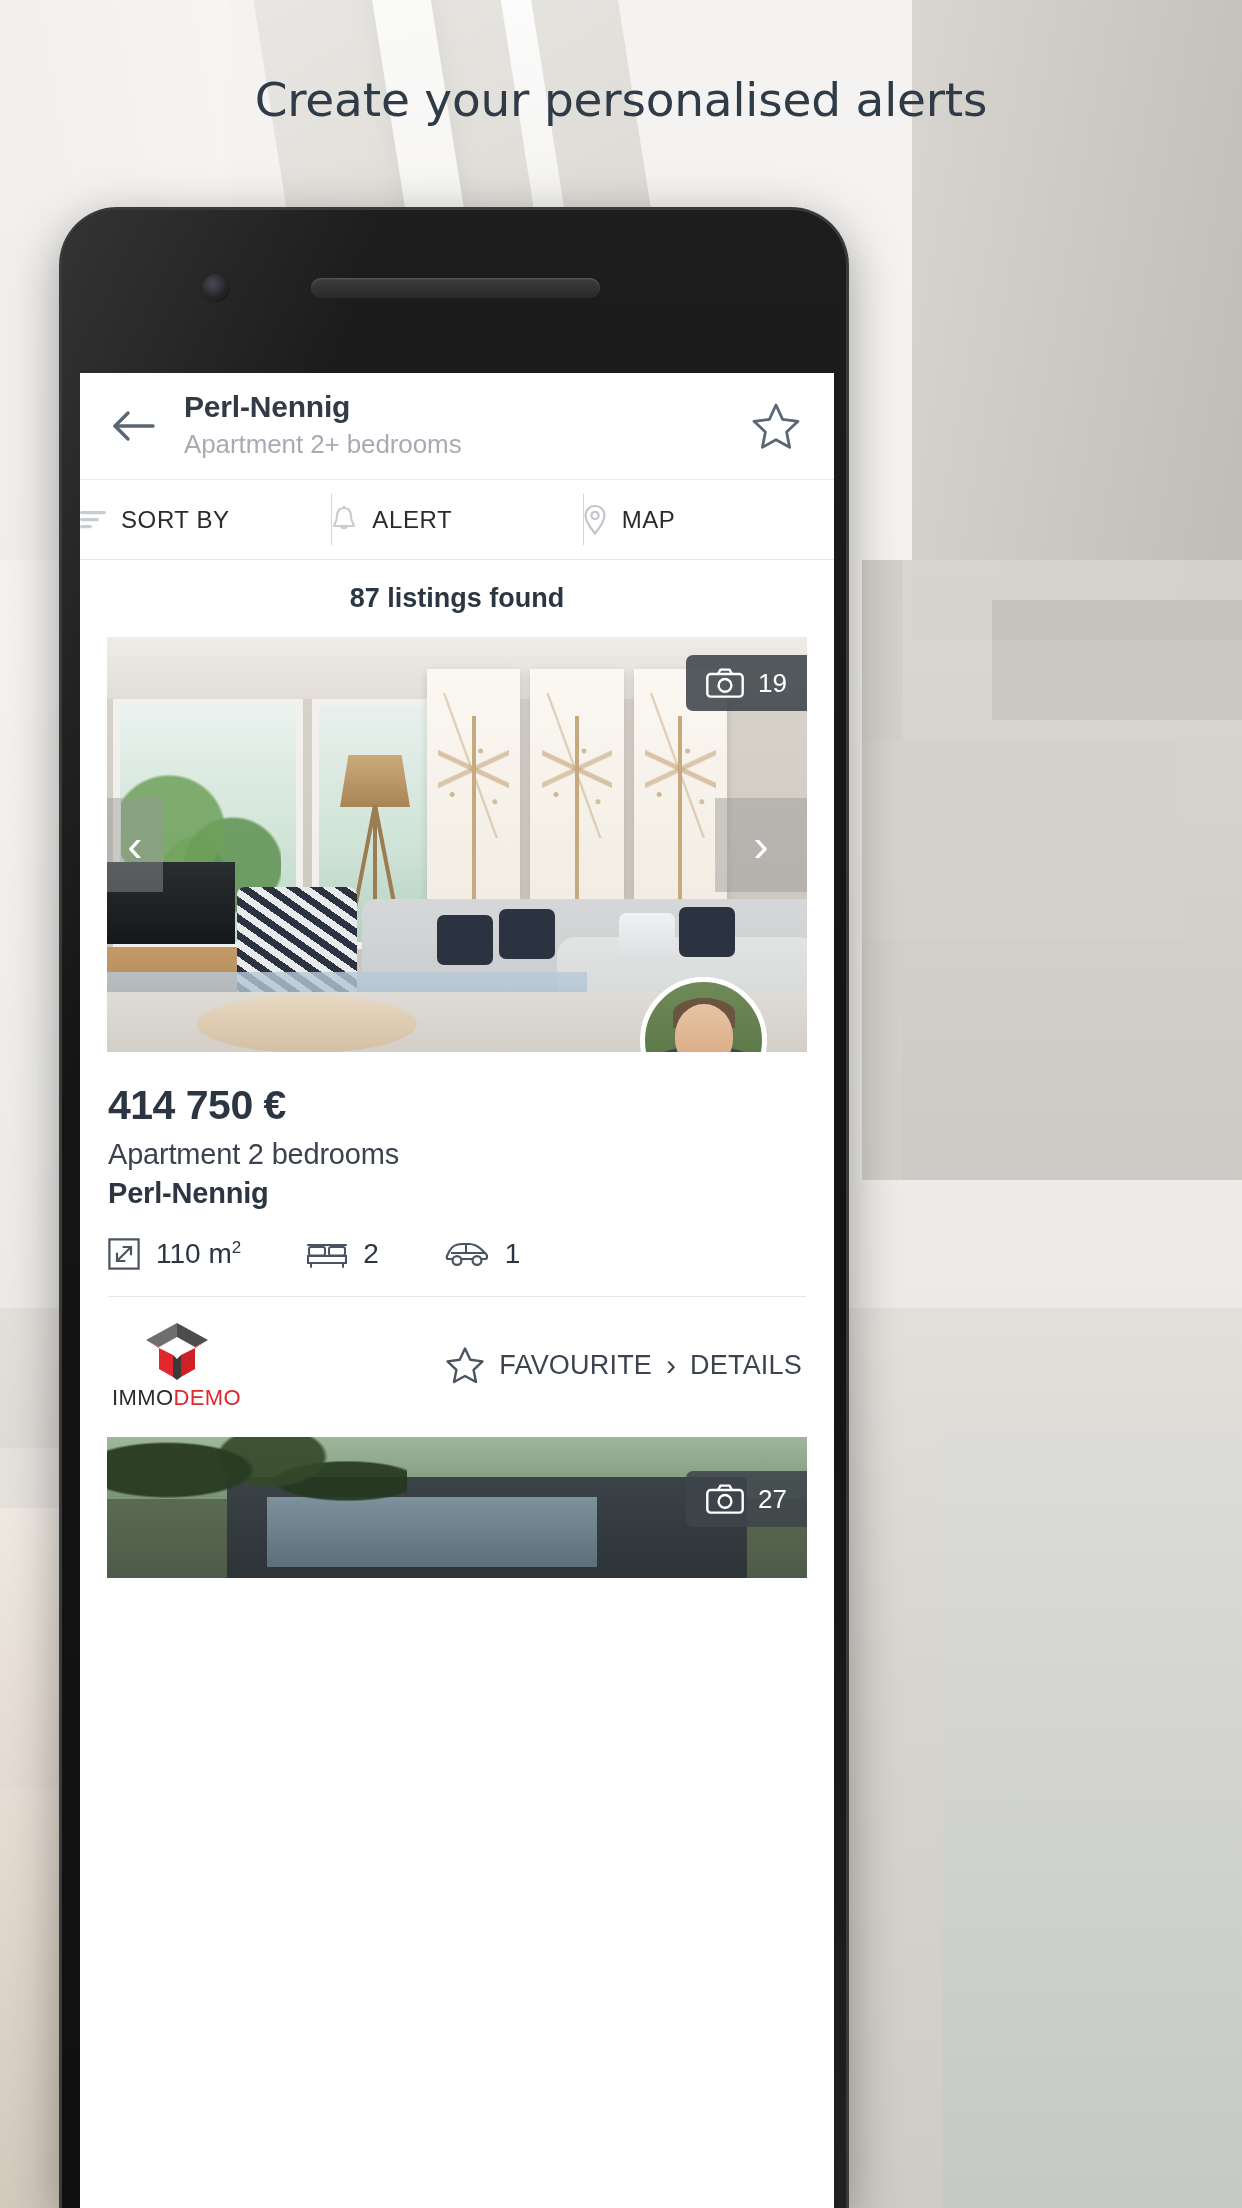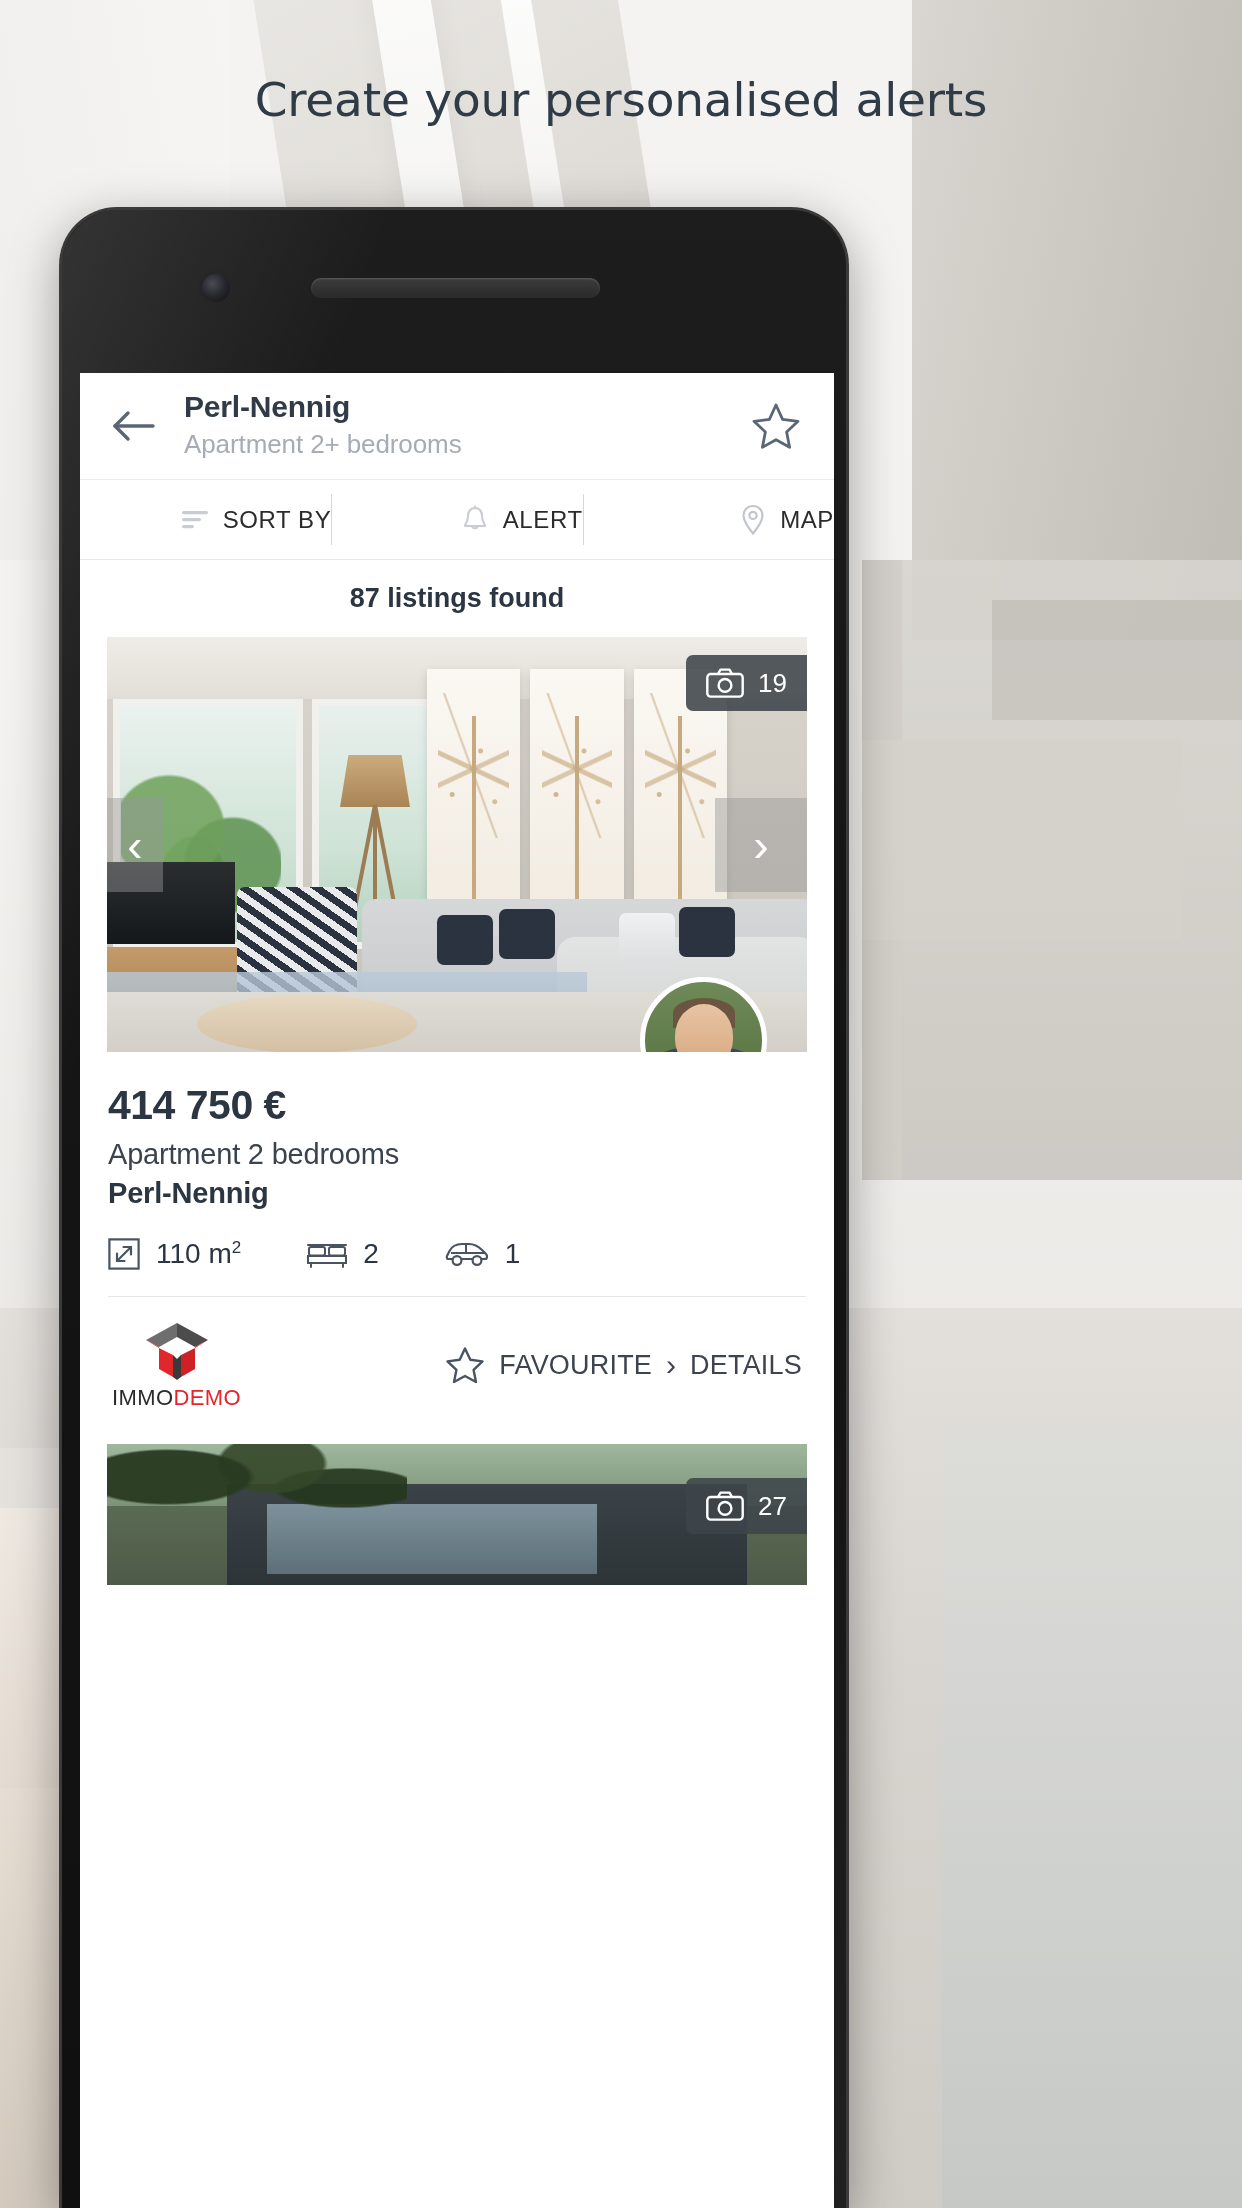--- a/index.html
+++ b/index.html
@@ -158,21 +158,21 @@
 
   
   .toolbar {
     height:80px;
     display:flex;
     background:#fff;
     border-bottom:1px solid #e8e8e8;
   }
   .tool {
     flex:1 1 0;
-    display:flex; align-items:center; justify-content:flex-end;
+    display:flex; align-items:center; justify-content:flex-start;
     gap:15px;
     position:relative;
     color:#2b2b2b;
     font-size:24px;
     letter-spacing:.6px;
     font-weight:400;
   }
   .tool + .tool:before{
     content:""; position:absolute; left:0; top:14px; bottom:14px; width:1px;
     background:#d7d7d7;
@@ -328,21 +328,21 @@
     position:absolute; left:50%; top:16px; transform:translateX(-50%);
     width:62px; height:30px; border-radius:50% 50% 0 0;
     background:#6b5540;
   }
   .agent-body {
     position:absolute; left:50%; bottom:-6px; transform:translateX(-50%);
     width:116px; height:58px; border-radius:40% 40% 0 0;
     background:linear-gradient(180deg,#3d4757,#2b3340);
   }
 
-  .card-body { padding:30px 28px 7px 28px; }
+  .card-body { padding:30px 28px 0 28px; }
   .price { font-size:41px; font-weight:700; color:#2b3642; letter-spacing:-0.5px; }
   .ptype { font-size:29px; color:#3b4350; margin-top:9px; letter-spacing:-0.2px; }
   .ploc  { font-size:29px; font-weight:700; color:#2b3642; margin-top:6px; letter-spacing:-0.2px; }
 
   .features {
     display:flex; align-items:center; gap:66px;
     margin-top:28px; padding-bottom:26px;
     border-bottom:1px solid #e6e6e6;
   }
   .feat { display:flex; align-items:center; gap:16px; font-size:28px; color:#2b3642; }

